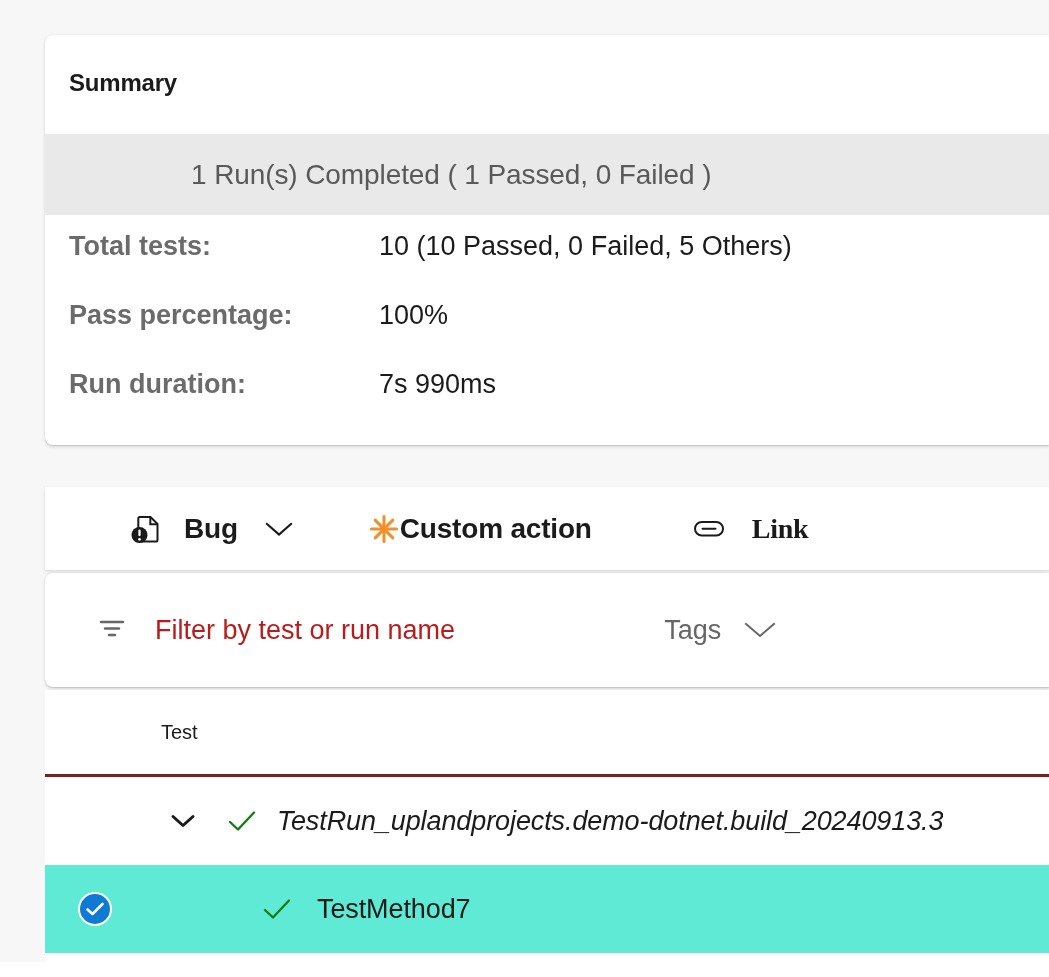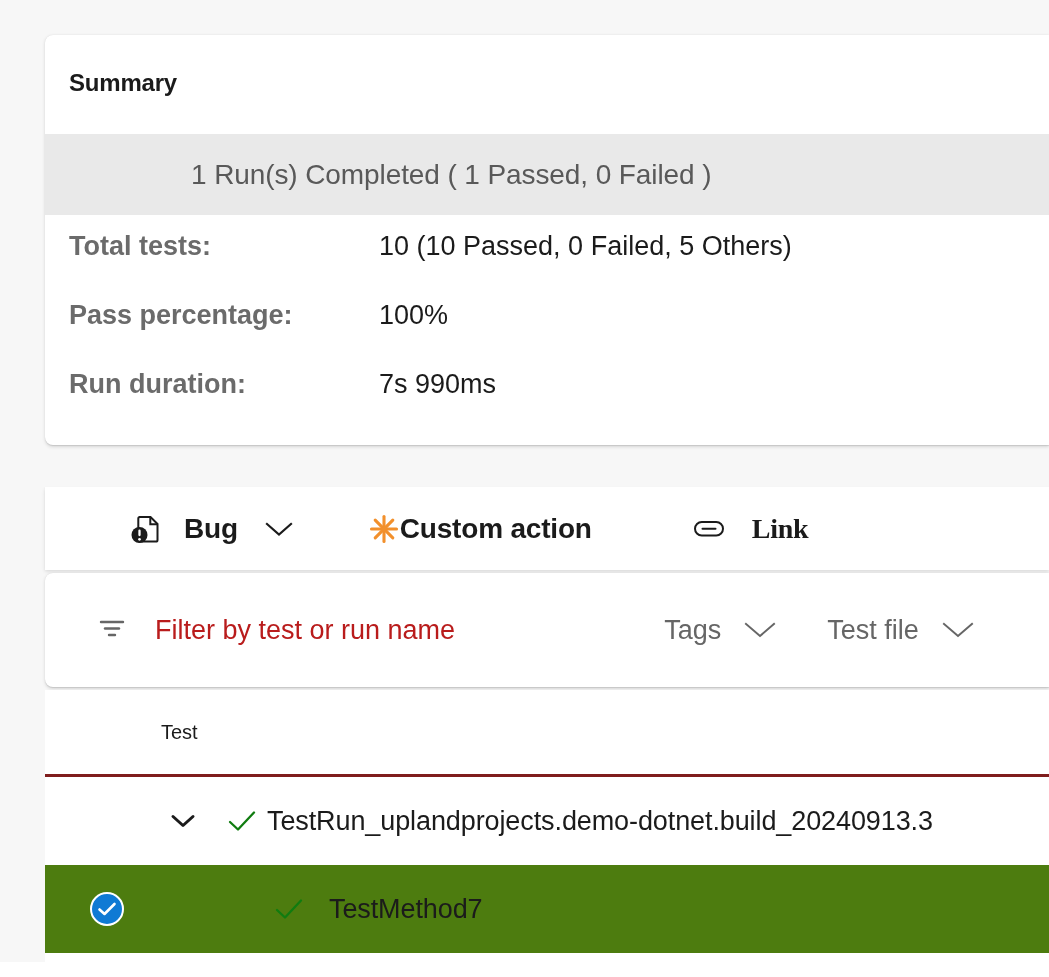--- a/index.html
+++ b/index.html
@@ -171,21 +171,21 @@
     color: #1b1b1b;
     margin-left: 116px;
     white-space: nowrap;
   }
   .result-row {
     height: 88px;
     display: flex;
     align-items: center;
     position: relative;
   }
-  .result-row.selected { background: #4d7c0f; padding-left: 12px; }
+  .result-row.selected { background: #5eead4; }
 
   .row-check-cell {
     width: 100px;
     flex: 0 0 100px;
     display: flex;
     align-items: center;
     justify-content: center;
   }
   .sel-circle {
     width: 34px;
@@ -214,21 +214,21 @@
   }
   .row-name {
     font-size: 27px;
     color: #1b1b1b;
     white-space: nowrap;
     overflow: hidden;
     letter-spacing: -0.1px;
   }
   #run-row .expander { margin-left: 121px; }
   #run-row .status-check { margin-left: 22px; }
-  #run-row .row-name { margin-left: 5px; }
+  #run-row .row-name { margin-left: 15px; font-style: italic; }
   #method-row .status-check { margin-left: 112px; }
   #method-row .row-name { margin-left: 20px; }
 
   
   #left-gutter {
     position: absolute;
     left: 0; top: 0;
     width: 45px; height: 977px;
     background: #f7f7f7;
   }
@@ -336,28 +336,20 @@
 
   <span class="dropdown-chip" id="tags-chip">
     <span class="dropdown-label">Tags</span>
     <span class="dropdown-chev">
       <svg width="34" height="22" viewBox="0 0 34 22">
         <path d="M3 5 L17 17 L31 5" fill="none" stroke="#666666" stroke-width="2" stroke-linecap="square"></path>
       </svg>
     </span>
   </span>
 
-  <span class="dropdown-chip" id="testfile-chip">
-    <span class="dropdown-label">Test file</span>
-    <span class="dropdown-chev">
-      <svg width="34" height="22" viewBox="0 0 34 22">
-        <path d="M3 5 L17 17 L31 5" fill="none" stroke="#666666" stroke-width="2" stroke-linecap="square"></path>
-      </svg>
-    </span>
-  </span>
 
 </div>
 
 <div id="results-table">
 
   <div id="table-header">
     <div id="col-test">Test</div>
   </div>
 
   <div class="result-row" id="run-row">

